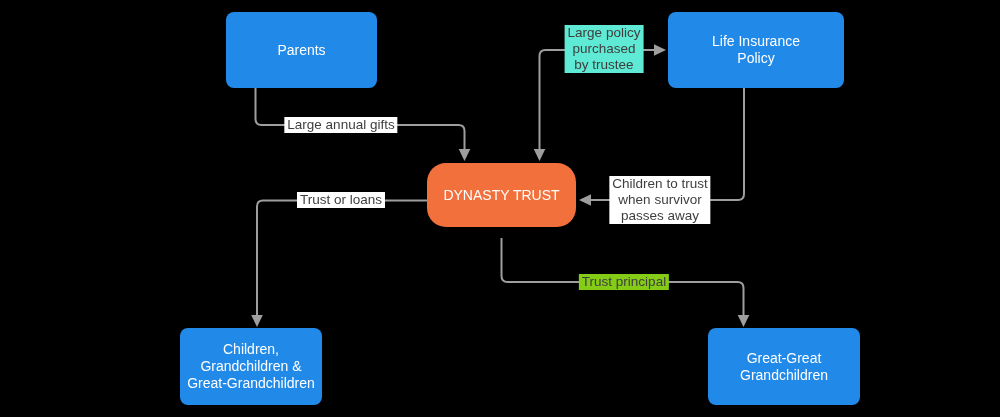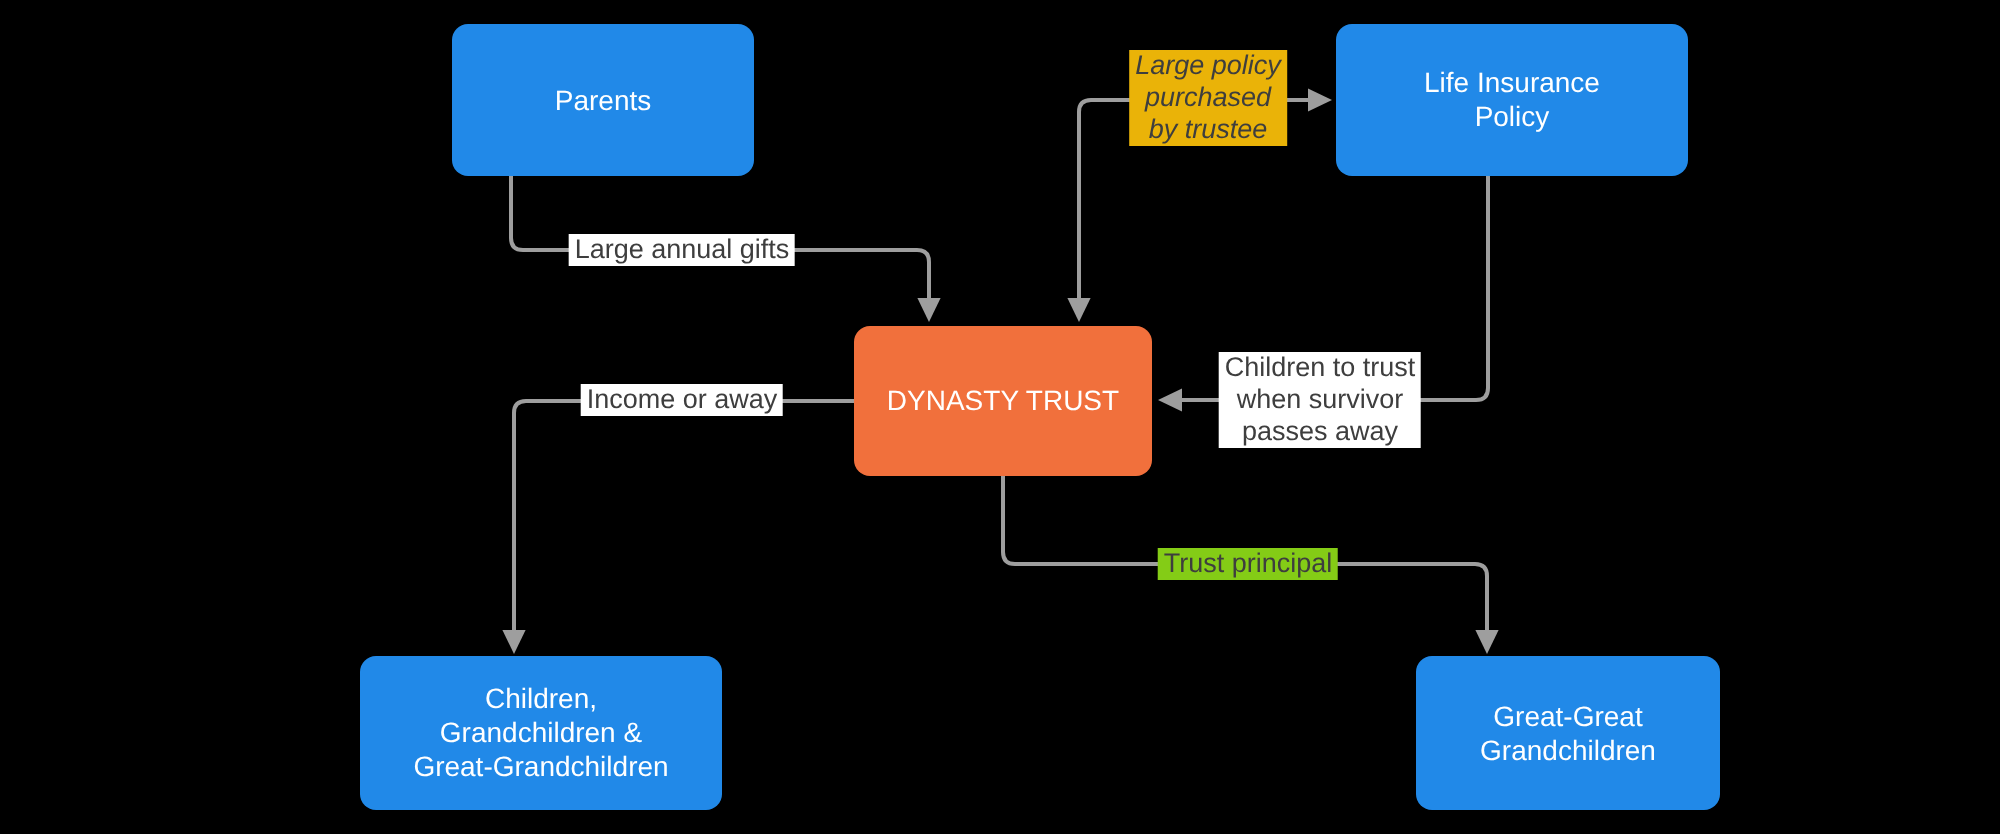--- a/index.html
+++ b/index.html
@@ -87,42 +87,42 @@
 
   <div class="node" style="left: 180px; top: 12px; width: 151px; height: 76px; background: rgb(33, 137, 232); color: rgb(255, 255, 255); margin-left: 46px;">
     <span class="node-label">Parents</span>
   </div>
 
   <div class="node" style="left: 668px; top: 12px; width: 176px; height: 76px; background: rgb(33, 137, 232); color: rgb(255, 255, 255);">
     <span class="node-label">Life Insurance
 Policy</span>
   </div>
 
-  <div class="node" style="left: 427px; top: 163px; width: 149px; height: 75px; background: rgb(241, 112, 60); color: rgb(255, 255, 255);">
+  <div class="node" style="left: 427px; top: 163px; width: 149px; height: 64px; background: rgb(241, 112, 60); color: rgb(255, 255, 255); border-radius: 19px;">
     <span class="node-label">DYNASTY TRUST</span>
   </div>
 
-  <div class="node" style="left: 180px; top: 328px; width: 181px; height: 77px; background: rgb(33, 137, 232); color: rgb(255, 255, 255);">
+  <div class="node" style="left: 180px; top: 328px; width: 142px; height: 77px; background: rgb(33, 137, 232); color: rgb(255, 255, 255);">
     <span class="node-label">Children,
 Grandchildren &amp;
 Great-Grandchildren</span>
   </div>
 
   <div class="node" style="left: 668px; top: 328px; width: 152px; height: 77px; background: rgb(33, 137, 232); color: rgb(255, 255, 255); margin-left: 40px;">
     <span class="node-label">Great-Great
 Grandchildren</span>
   </div>
 
   <div class="edge-label" style="left: 341px; top: 125px; background: rgb(255, 255, 255); color: rgb(62, 62, 62);">Large annual gifts</div>
 
-  <div class="edge-label" style="left: 604px; top: 49px; background: #eab308; color: rgb(62, 62, 62); font-style: italic;">Large policy
+  <div class="edge-label" style="left: 604px; top: 49px; background: #5eead4; color: rgb(62, 62, 62);">Large policy
 purchased
 by trustee</div>
 
   <div class="edge-label" style="left: 660px; top: 200px; background: rgb(255, 255, 255); color: rgb(62, 62, 62);">Children to trust
 when survivor
 passes away</div>
 
-  <div class="edge-label" style="left: 341px; top: 200px; background: rgb(255, 255, 255); color: rgb(62, 62, 62);">Income or away</div>
+  <div class="edge-label" style="left: 341px; top: 200px; background: rgb(255, 255, 255); color: rgb(62, 62, 62);">Trust or loans</div>
 
   <div class="edge-label" style="left: 624px; top: 282px; background: #84cc16; color: rgb(62, 62, 62);">Trust principal</div>
 
 </div>
 
 </body></html>

